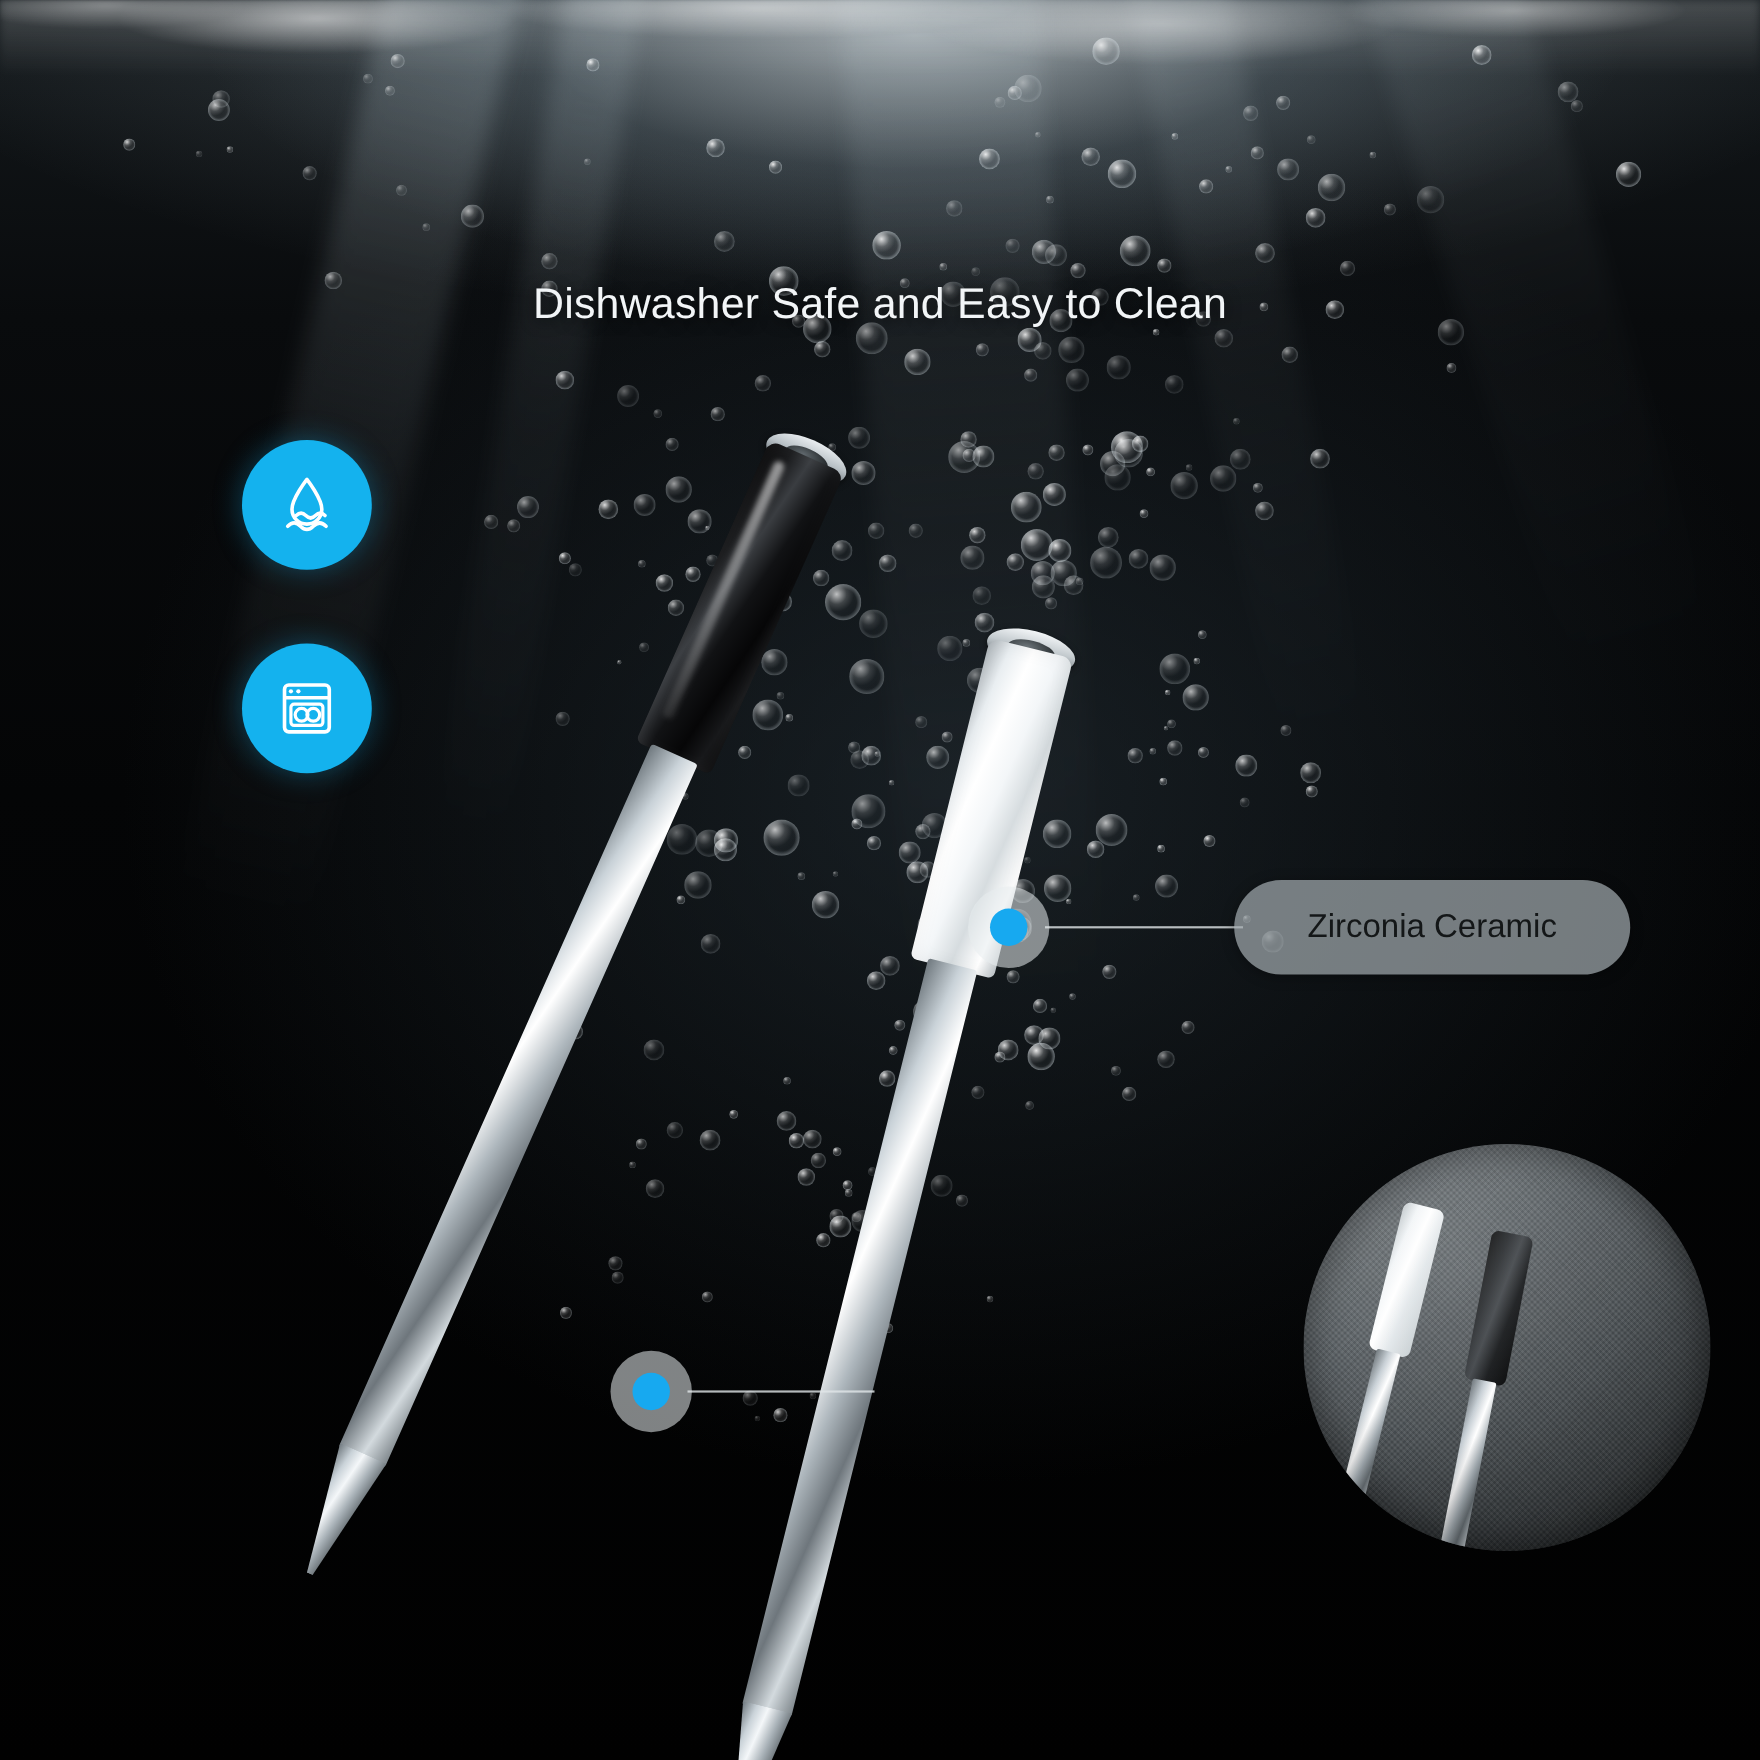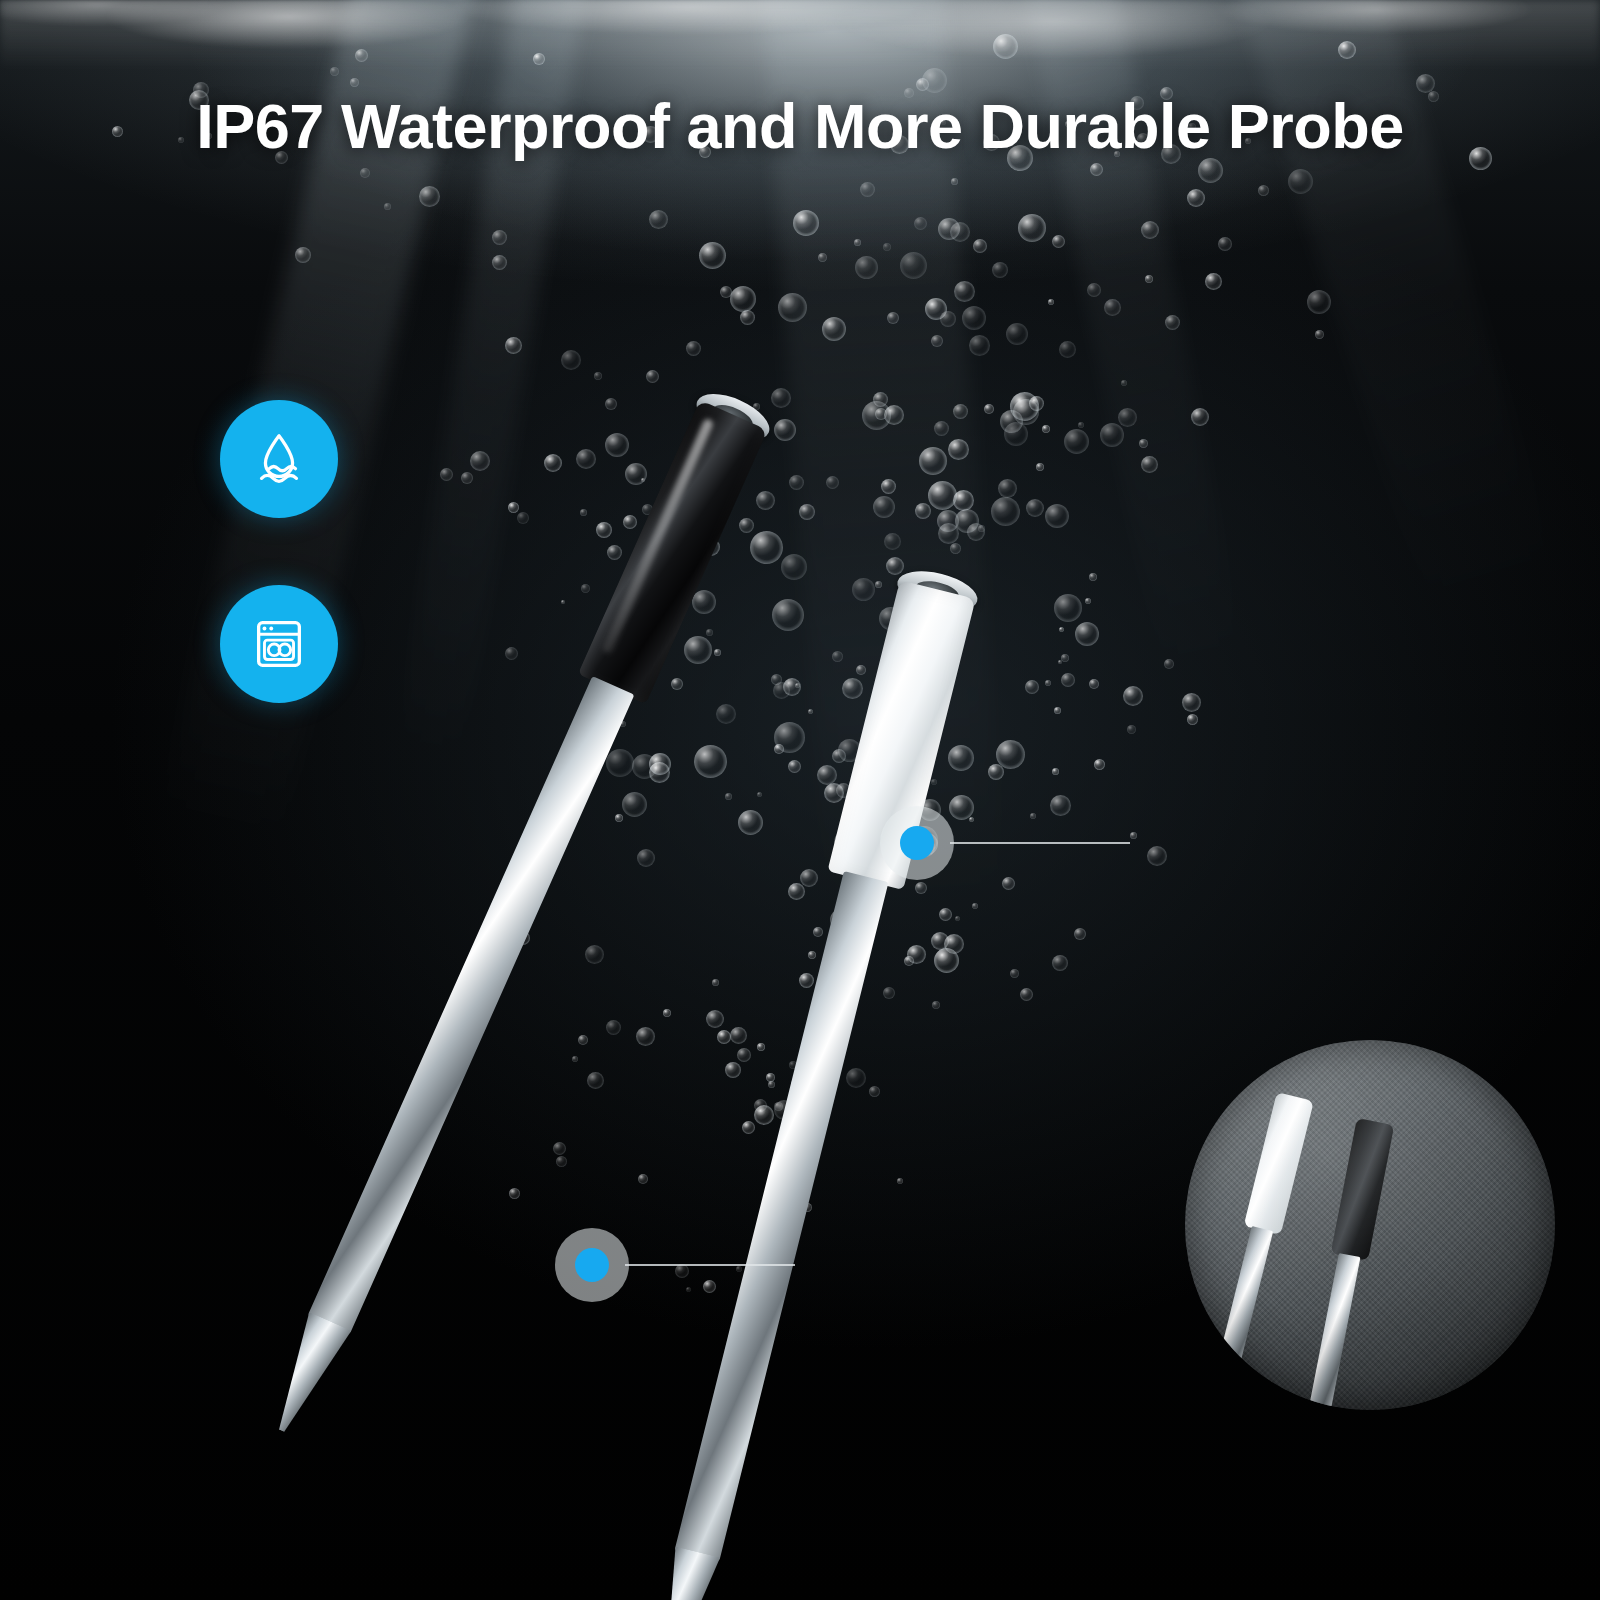--- a/index.html
+++ b/index.html
@@ -612,21 +612,21 @@
       <div class="bub" style="left:533px;top:53px;width:12px;height:12px;opacity:0.94;"></div>
       <div class="bub" style="left:492px;top:230px;width:15px;height:15px;opacity:0.58;"></div>
       <div class="bub" style="left:295px;top:247px;width:16px;height:16px;opacity:0.65;"></div>
       <div class="bub" style="left:350px;top:78px;width:9px;height:9px;opacity:0.59;"></div>
       <div class="bub" style="left:492px;top:255px;width:15px;height:15px;opacity:0.67;"></div>
       <div class="bub" style="left:189px;top:90px;width:20px;height:20px;opacity:0.75;"></div>
       <div class="bub" style="left:360px;top:168px;width:10px;height:10px;opacity:0.42;"></div>
       <div class="bub" style="left:275px;top:151px;width:13px;height:13px;opacity:0.54;"></div>
     </div>
 
-  <div class="headline">IP67 Waterproof and More Durable Probe</div>
+  <div class="subhead">Dishwasher Safe and Easy to Clean</div>
 
   <div class="badge waterproof">
     <svg width="62" height="62" viewBox="0 0 64 64">
       <path d="M32 8 C32 8 18 26 18 36 a14 14 0 0 0 28 0 C46 26 32 8 32 8 Z" fill="none" stroke="#ffffff" stroke-width="3.4" stroke-linejoin="round"></path>
       <path d="M22 42 c3 -3 6 -3 9 0 s6 3 9 0 s6 -3 9 0" fill="none" stroke="#ffffff" stroke-width="3.4" stroke-linecap="round"></path>
       <path d="M14 52 c4 -4 8 -4 12 0 s8 4 12 0 s8 -4 12 0" fill="none" stroke="#ffffff" stroke-width="3.4" stroke-linecap="round"></path>
     </svg>
   </div>
   <div class="badge dishwasher">
     <svg width="62" height="62" viewBox="0 0 64 64">
@@ -655,20 +655,21 @@
       </div>
     <div class="handle"></div>
     <div class="shaft"></div>
     <div class="tip"></div>
   </div>
 
   <div class="dot-ring" style="left:880px; top:806px;">
       <i></i>
     </div>
   <div class="leader" style="left:950px; top:842px; width:180px;"></div>
+  <div class="pill" style="left:1122px; top:800px; width:300px; height:86px;">Zirconia Ceramic</div>
 
   <div class="dot-ring" style="left:555px; top:1228px;">
       <i></i>
     </div>
   <div class="leader" style="left:625px; top:1264px; width:170px;"></div>
 
   <div class="inset">
     <div class="mini" id="mini-white">
       <div class="h"></div>
       <div class="s"></div>

